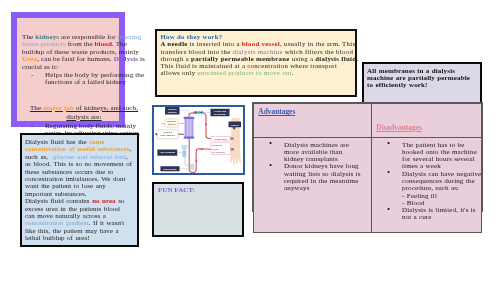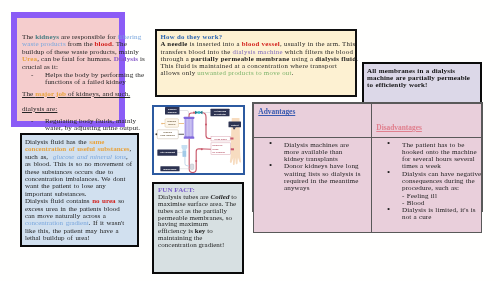--- a/index.html
+++ b/index.html
@@ -36,21 +36,21 @@
   #box-mem{left:362px;top:62px;width:120px;height:45px;background:#dcd8e8;
      border:2.5px solid #0a0a0a;padding:4px 2px 3px 3px;letter-spacing:0.15px;word-spacing:0.4px;}
   #box-mem .t{font-size:7px;line-height:7.2px;color:#111;font-weight:bold;width:106px;}
 
   
   #box-fluid{left:20px;top:133px;width:119px;height:114px;background:#d1e0ef;
      border:2.5px solid #0a0a0a;padding:4px 2px 3px 3px;letter-spacing:0;word-spacing:0.8px;}
   #box-fluid .t{font-size:7px;line-height:7.4px;color:#1d1d1d;width:107px;}
 
   
-  #box-fun{left:152px;top:182px;width:92px;height:92px;background:#d7e0e2;
+  #box-fun{left:152px;top:182px;width:92px;height:55px;background:#d7e0e2;
      border:2.5px solid #0a0a0a;padding:3.2px 2px 3px 4px;letter-spacing:0.05px;}
   #box-fun .hdr{color:#7b5fc9;font-weight:bold;font-size:7px;line-height:6.9px;}
   #box-fun .t{font-size:7px;line-height:6.85px;color:#1d1d1d;width:80px;}
 
   
   #box-diagram{left:152px;top:105px;width:93px;height:70px;background:#ffffff;
      border:2px solid #2c5aa0;overflow:hidden;line-height:0;}
   #box-diagram svg{display:block;margin:0 auto;}
   #box-diagram text{font-family:"Liberation Sans",sans-serif;font-weight:bold;}
   #box-diagram .dl text{fill:#ffffff;font-size:4.4px;text-anchor:middle;}
@@ -75,21 +75,21 @@
 </head>
 <body>
 
 <div class="canvas">
 
   <div class="box" id="box-kidneys">
     <div class="t"><span>The </span><b class="c-kidney">kidneys</b><span> are responsible for </span><span class="c-blue">filtering waste products</span><span> from the </span><span class="c-red">blood</span><span>. The buildup of these waste products, mainly </span><span class="c-orange">Urea</span><span>, can be fatal for humans. </span><span class="c-purple">Dialysis</span><span> is crucial as it:</span></div>
     <ul class="dash t">
       <li>Helps the body by performing the functions of a failed kidney</li>
     </ul>
-    <div class="t under" style="margin-top:0;line-height:15px;"><span>The </span><span class="c-orange">major job</span><span> of kidneys, and such, dialysis are:</span></div>
+    <div class="t under" style="margin-top:17px;line-height:9px;text-align:center;"><span>The </span><span class="c-orange">major job</span><span> of kidneys, and such, dialysis are:</span></div>
     <ul class="dash t">
       <li>Regulating body fluids, mainly water, by adjusting urine output.</li>
       <li>Removing unwanted waste products, such as Urea</li>
     </ul>
   </div>
 
   <div class="box" id="box-how">
     <div class="hdr">How do they work?</div>
     <div class="t"><b>A needle</b><span> is inserted into a </span><span class="c-red">blood vessel</span><span>, usually in the arm. This transfers blood into the </span><span class="c-vio">dialysis machine</span><span> which filters the blood through a </span><b>partially permeable membrane</b><span> using a </span><b>dialysis fluid</b><span>. This fluid is maintained at a concentration where transport allows only </span><span class="c-green">unwanted products to move out</span><span>.</span></div>
   </div>
@@ -97,21 +97,20 @@
   <div class="box" id="box-mem">
     <div class="t">All membranes in a dialysis machine are partially permeable to efficiently work!</div>
   </div>
 
   <div class="box" id="box-fluid">
     <div class="t"><span>Dialysis fluid has the </span><span class="c-orange">same concentration of useful substances</span><span>, such as,</span>&nbsp;<i class="c-blue"> glucose and mineral ions</i><span>, as blood. This is so no movement of these substances occurs due to concentration imbalances. We dont want the patient to lose any important substances.</span><br><span>Dialysis fluid contains </span><span class="c-red">no urea</span><span> so excess urea in the patients blood can move naturally across a </span><span class="c-blue">concentration gradient</span><span>. If it wasn't like this, the patient may have a lethal buildup of urea!</span></div>
   </div>
 
   <div class="box" id="box-fun">
     <div class="hdr">FUN FACT:</div>
-    <div class="t"><span>Dialysis tubes are </span><b><i>Coiled</i></b><span> to maximise surface area. The tubes act as the partially permeable membranes, so having maximum efficiency is </span><b>key</b><span> to maintaining the concentration gradient!</span></div>
   </div>
 
   <div class="box" id="box-diagram">
     <svg viewBox="0 0 178 132" width="89" height="66">
       <rect x="0" y="0" width="178" height="132" fill="#ffffff"></rect>
 
       <g>
         <path fill="#f7dcc0" d="M155.6 22 C154.8 36 154.0 60 153.4 92 C153.2 100 152.4 104 151.8 108
              C151.2 112 154.6 113.4 155.6 110 L158.6 101 L157.8 113.5
              C157.8 117 161.2 117 161.4 113.5 L162.6 101 L163.4 112

